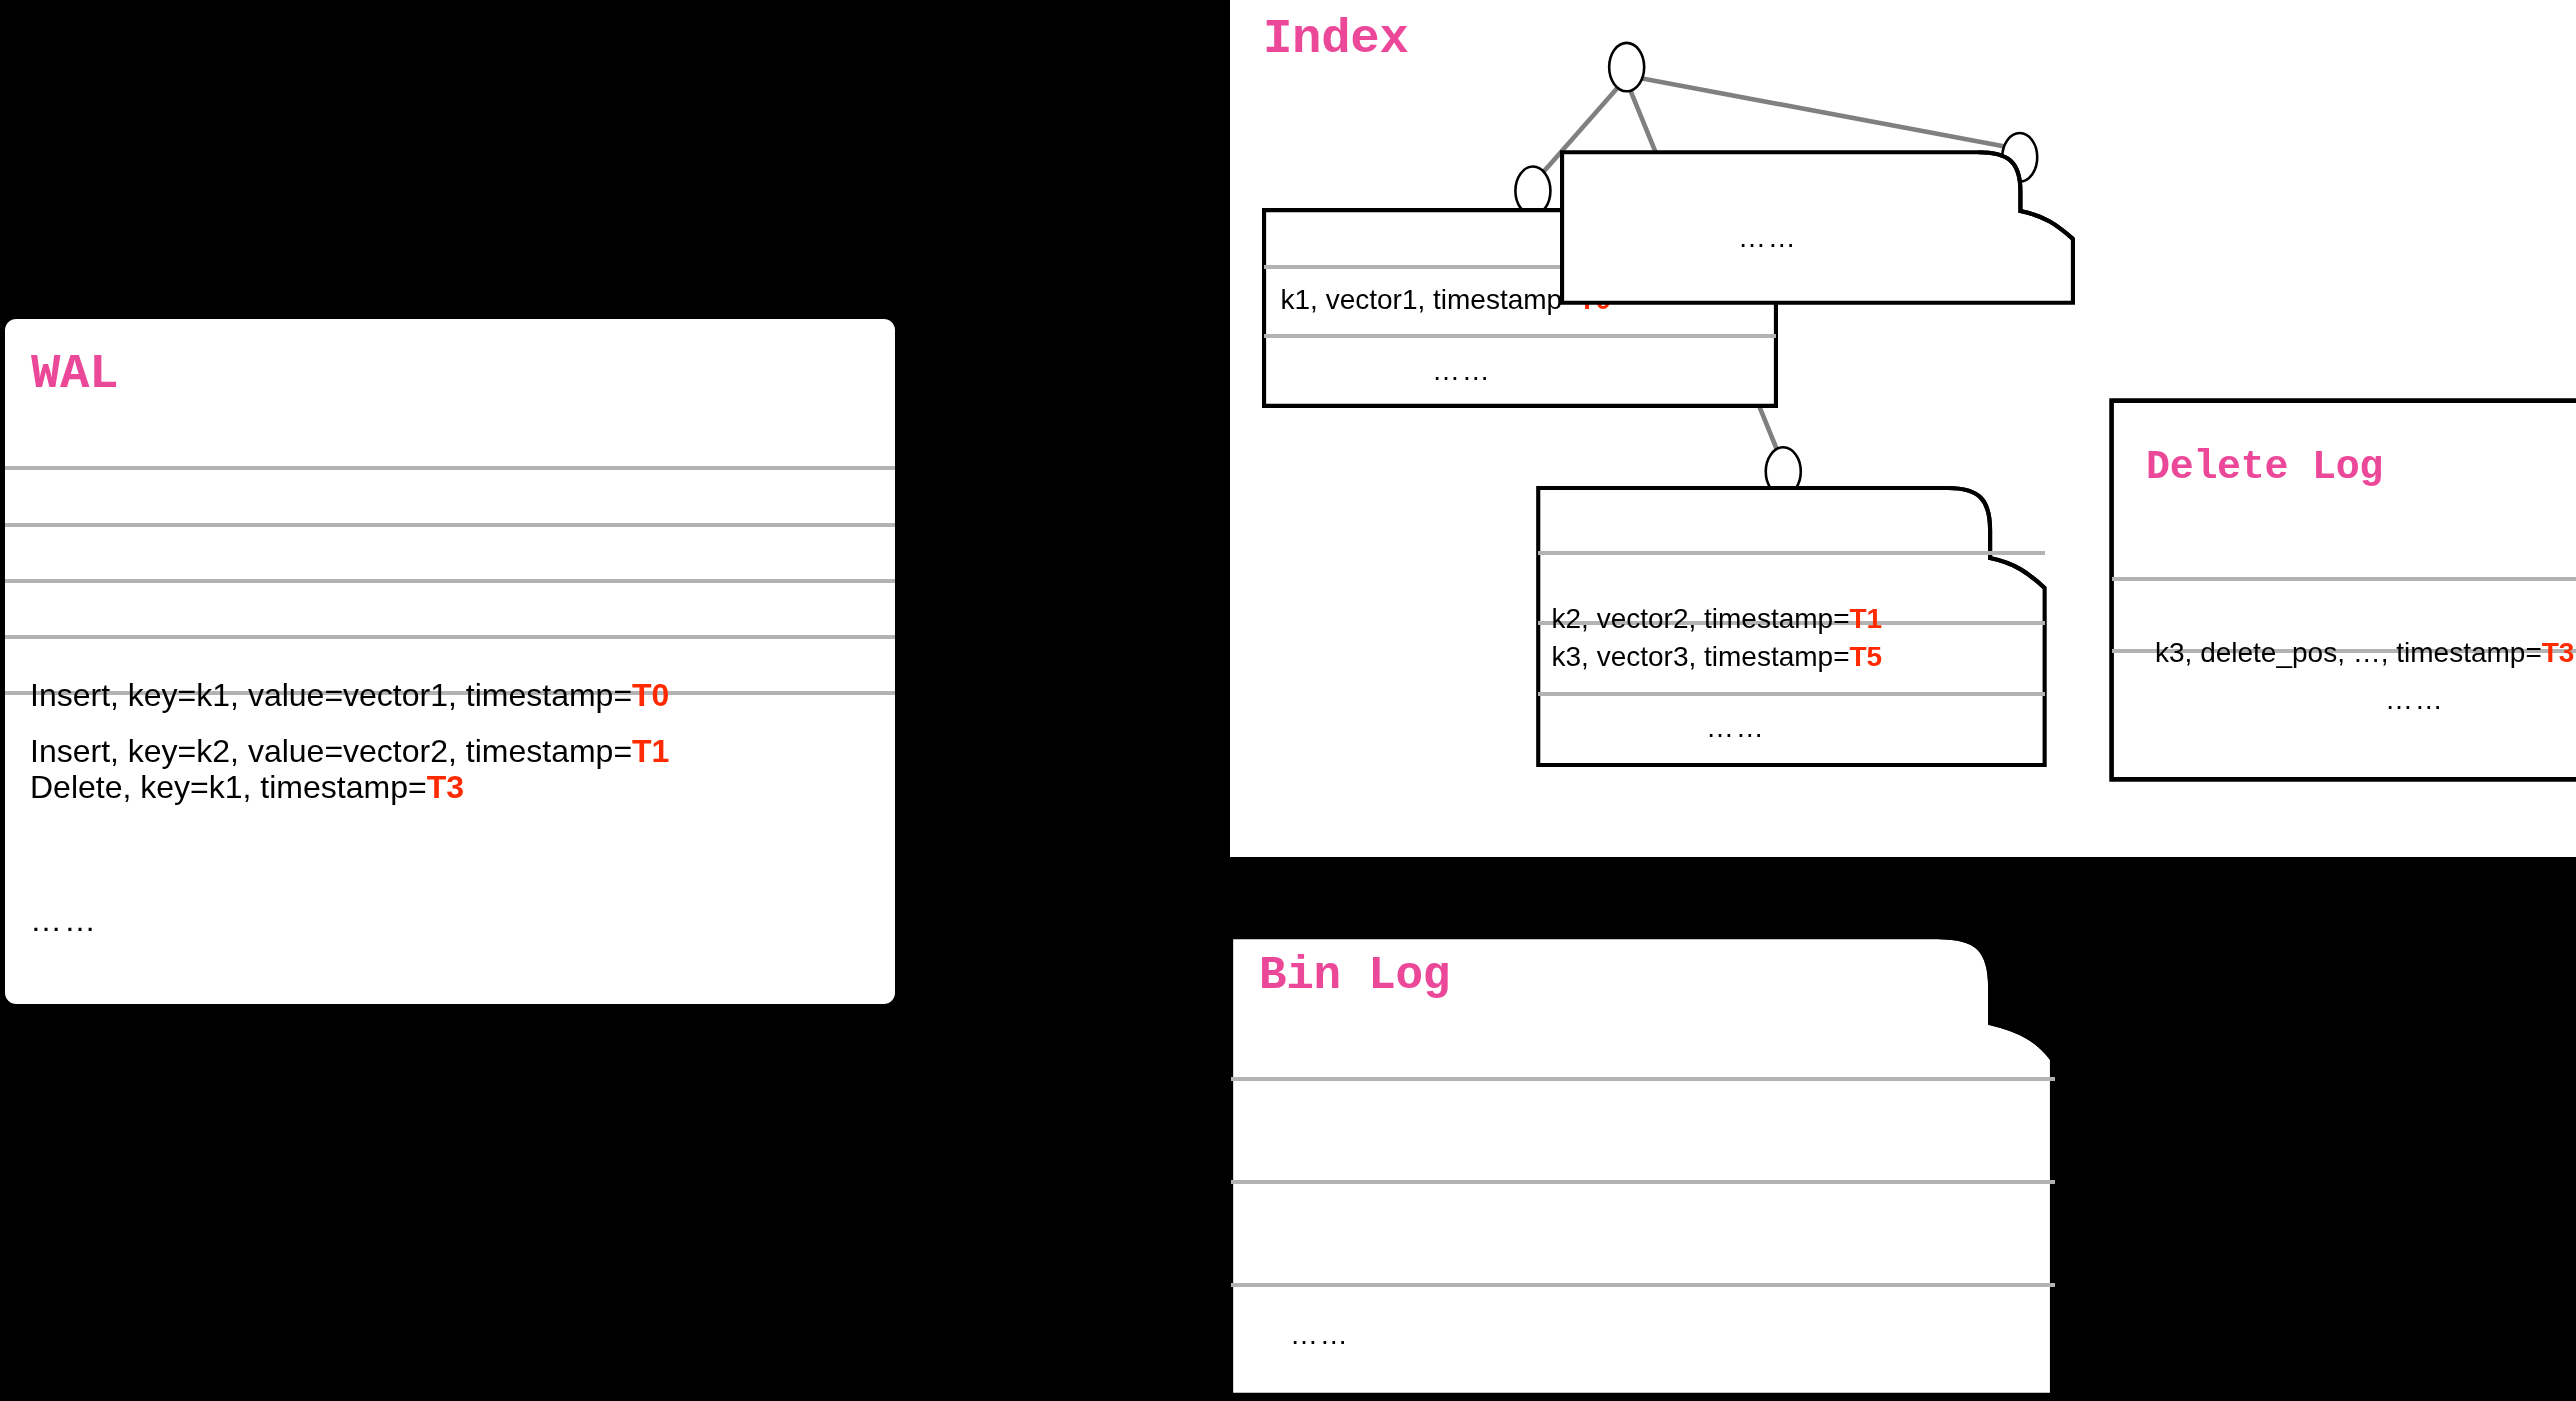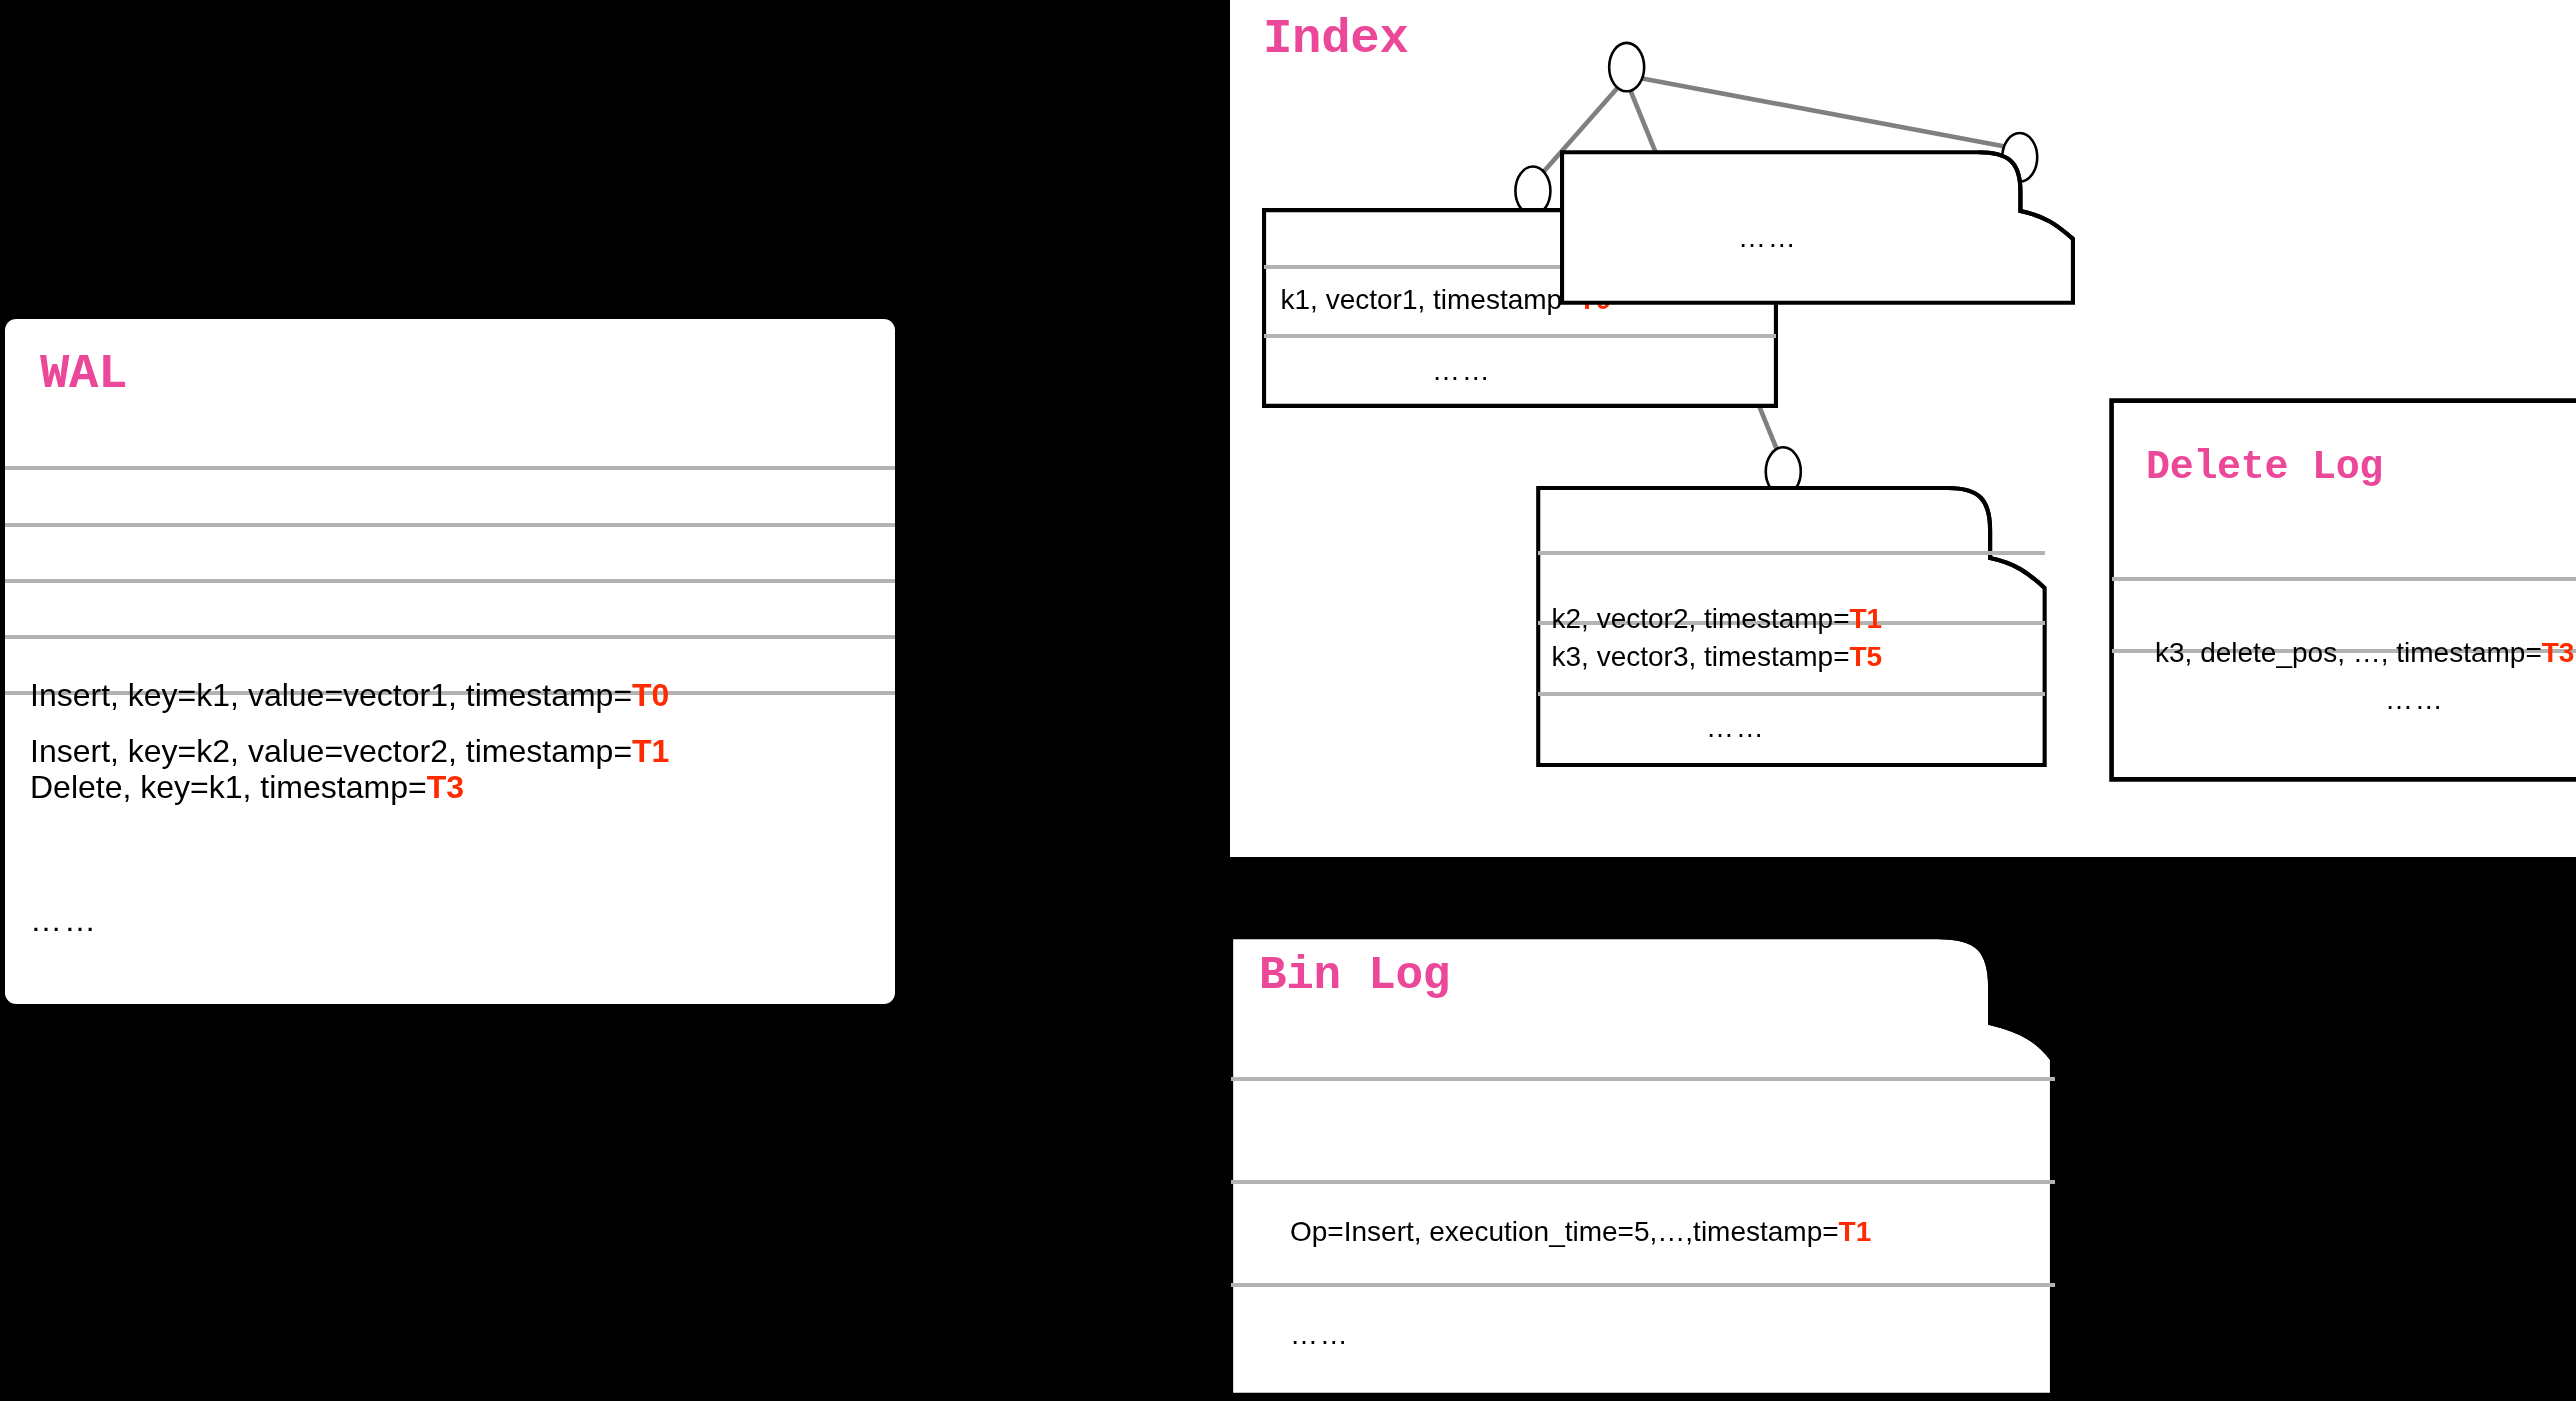--- a/index.html
+++ b/index.html
@@ -12,21 +12,21 @@
   .rowsep{position:absolute;left:0;right:0;height:3.6px;background:#b3b3b3;}
   .ts{color:#ff2a00;font-weight:bold;}
   .ellipsis{letter-spacing:.06em;}
   .title{position:absolute;font-weight:bold;color:#ec4899;
          font-family:Liberation Mono, monospace;
          letter-spacing:-0.3px;}
 
   
   #wal{left:5.2px;top:319px;width:890px;height:685px;border-radius:11.3px;}
   #wal .rowsep{left:0;right:0;}
-  #wal-title{left:40px;top:346px;font-size:49px;}
+  #wal-title{left:31px;top:346px;font-size:49px;}
   .wal-row{position:absolute;left:30px;font-size:32px;line-height:1;color:#000;white-space:nowrap;}
 
   
   #index{left:1230px;top:0px;width:1581px;height:857px;}
   #index-title{left:1263px;top:11.3px;font-size:49px;}
 
   
   .doc{position:absolute;}
   .doc svg{position:absolute;left:0;top:0;overflow:visible;}
   .doc .rowsep{background:#b3b3b3;}
@@ -144,23 +144,20 @@
   </div>
 
   <div class="doc" id="binlog">
     <svg width="858" height="464" viewBox="0 0 1665 900">
       <path d="M5,5 H1380 C1455,5 1480,32 1480,104 L1480,172 C1540,186 1572,206 1600,242 L1600,895 H5 Z" fill="#ffffff" stroke="#000000" stroke-width="10"></path>
       <path d="M1380,5 C1455,5 1480,32 1480,104 L1480,172 C1540,186 1572,206 1600,242" fill="none" stroke="#000000" stroke-width="10"></path>
     </svg>
     <div class="rowsep" style="top:143px;left:2.6px;right:31px;"></div>
     <div class="rowsep" style="top:246px;left:2.6px;right:31px;"></div>
     <div class="rowsep" style="top:349px;left:2.6px;right:31px;"></div>
-    <div class="line" style="left:62px;top:282px;font-size:28px;">
-      <span>Op=Insert, execution_time=5,…,timestamp=</span><span class="ts">T1</span>
-    </div>
     <div class="line ellipsis" style="left:62px;top:385px;font-size:28px;">
       <span>……</span>
     </div>
   </div>
   <div class="title" id="binlog-title">Bin Log</div>
 
 </div>
 
 
 </body></html>

